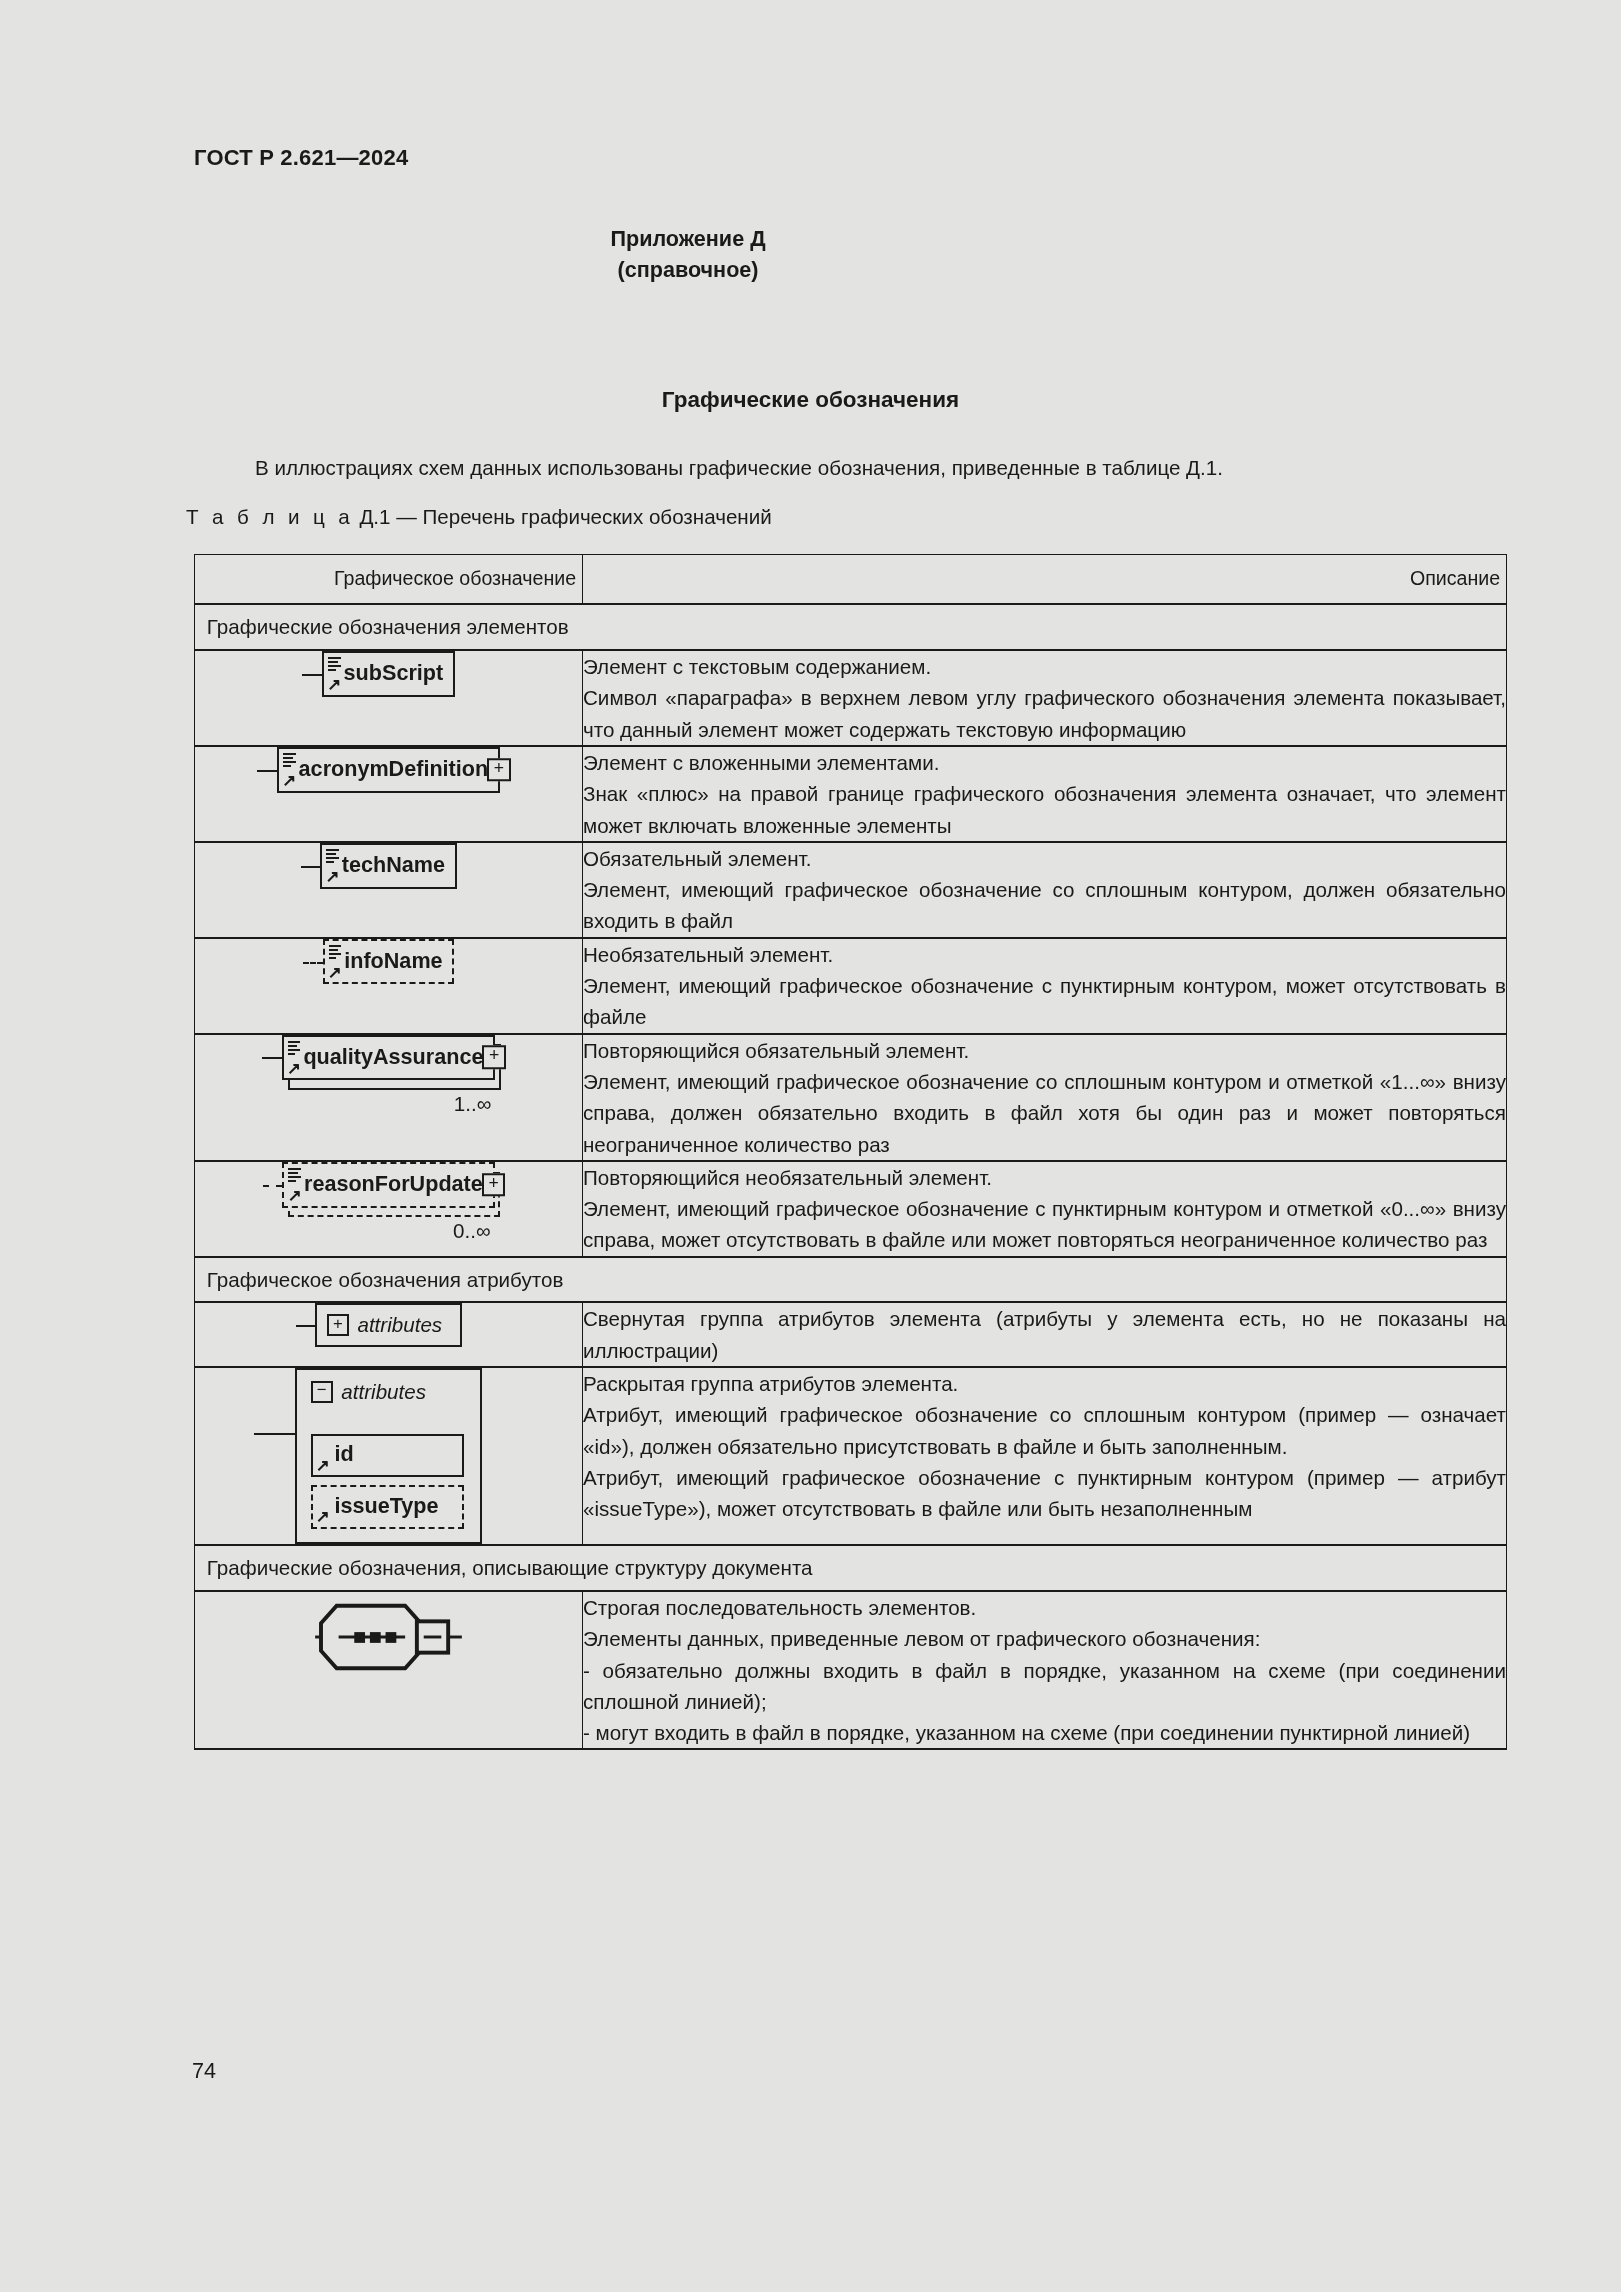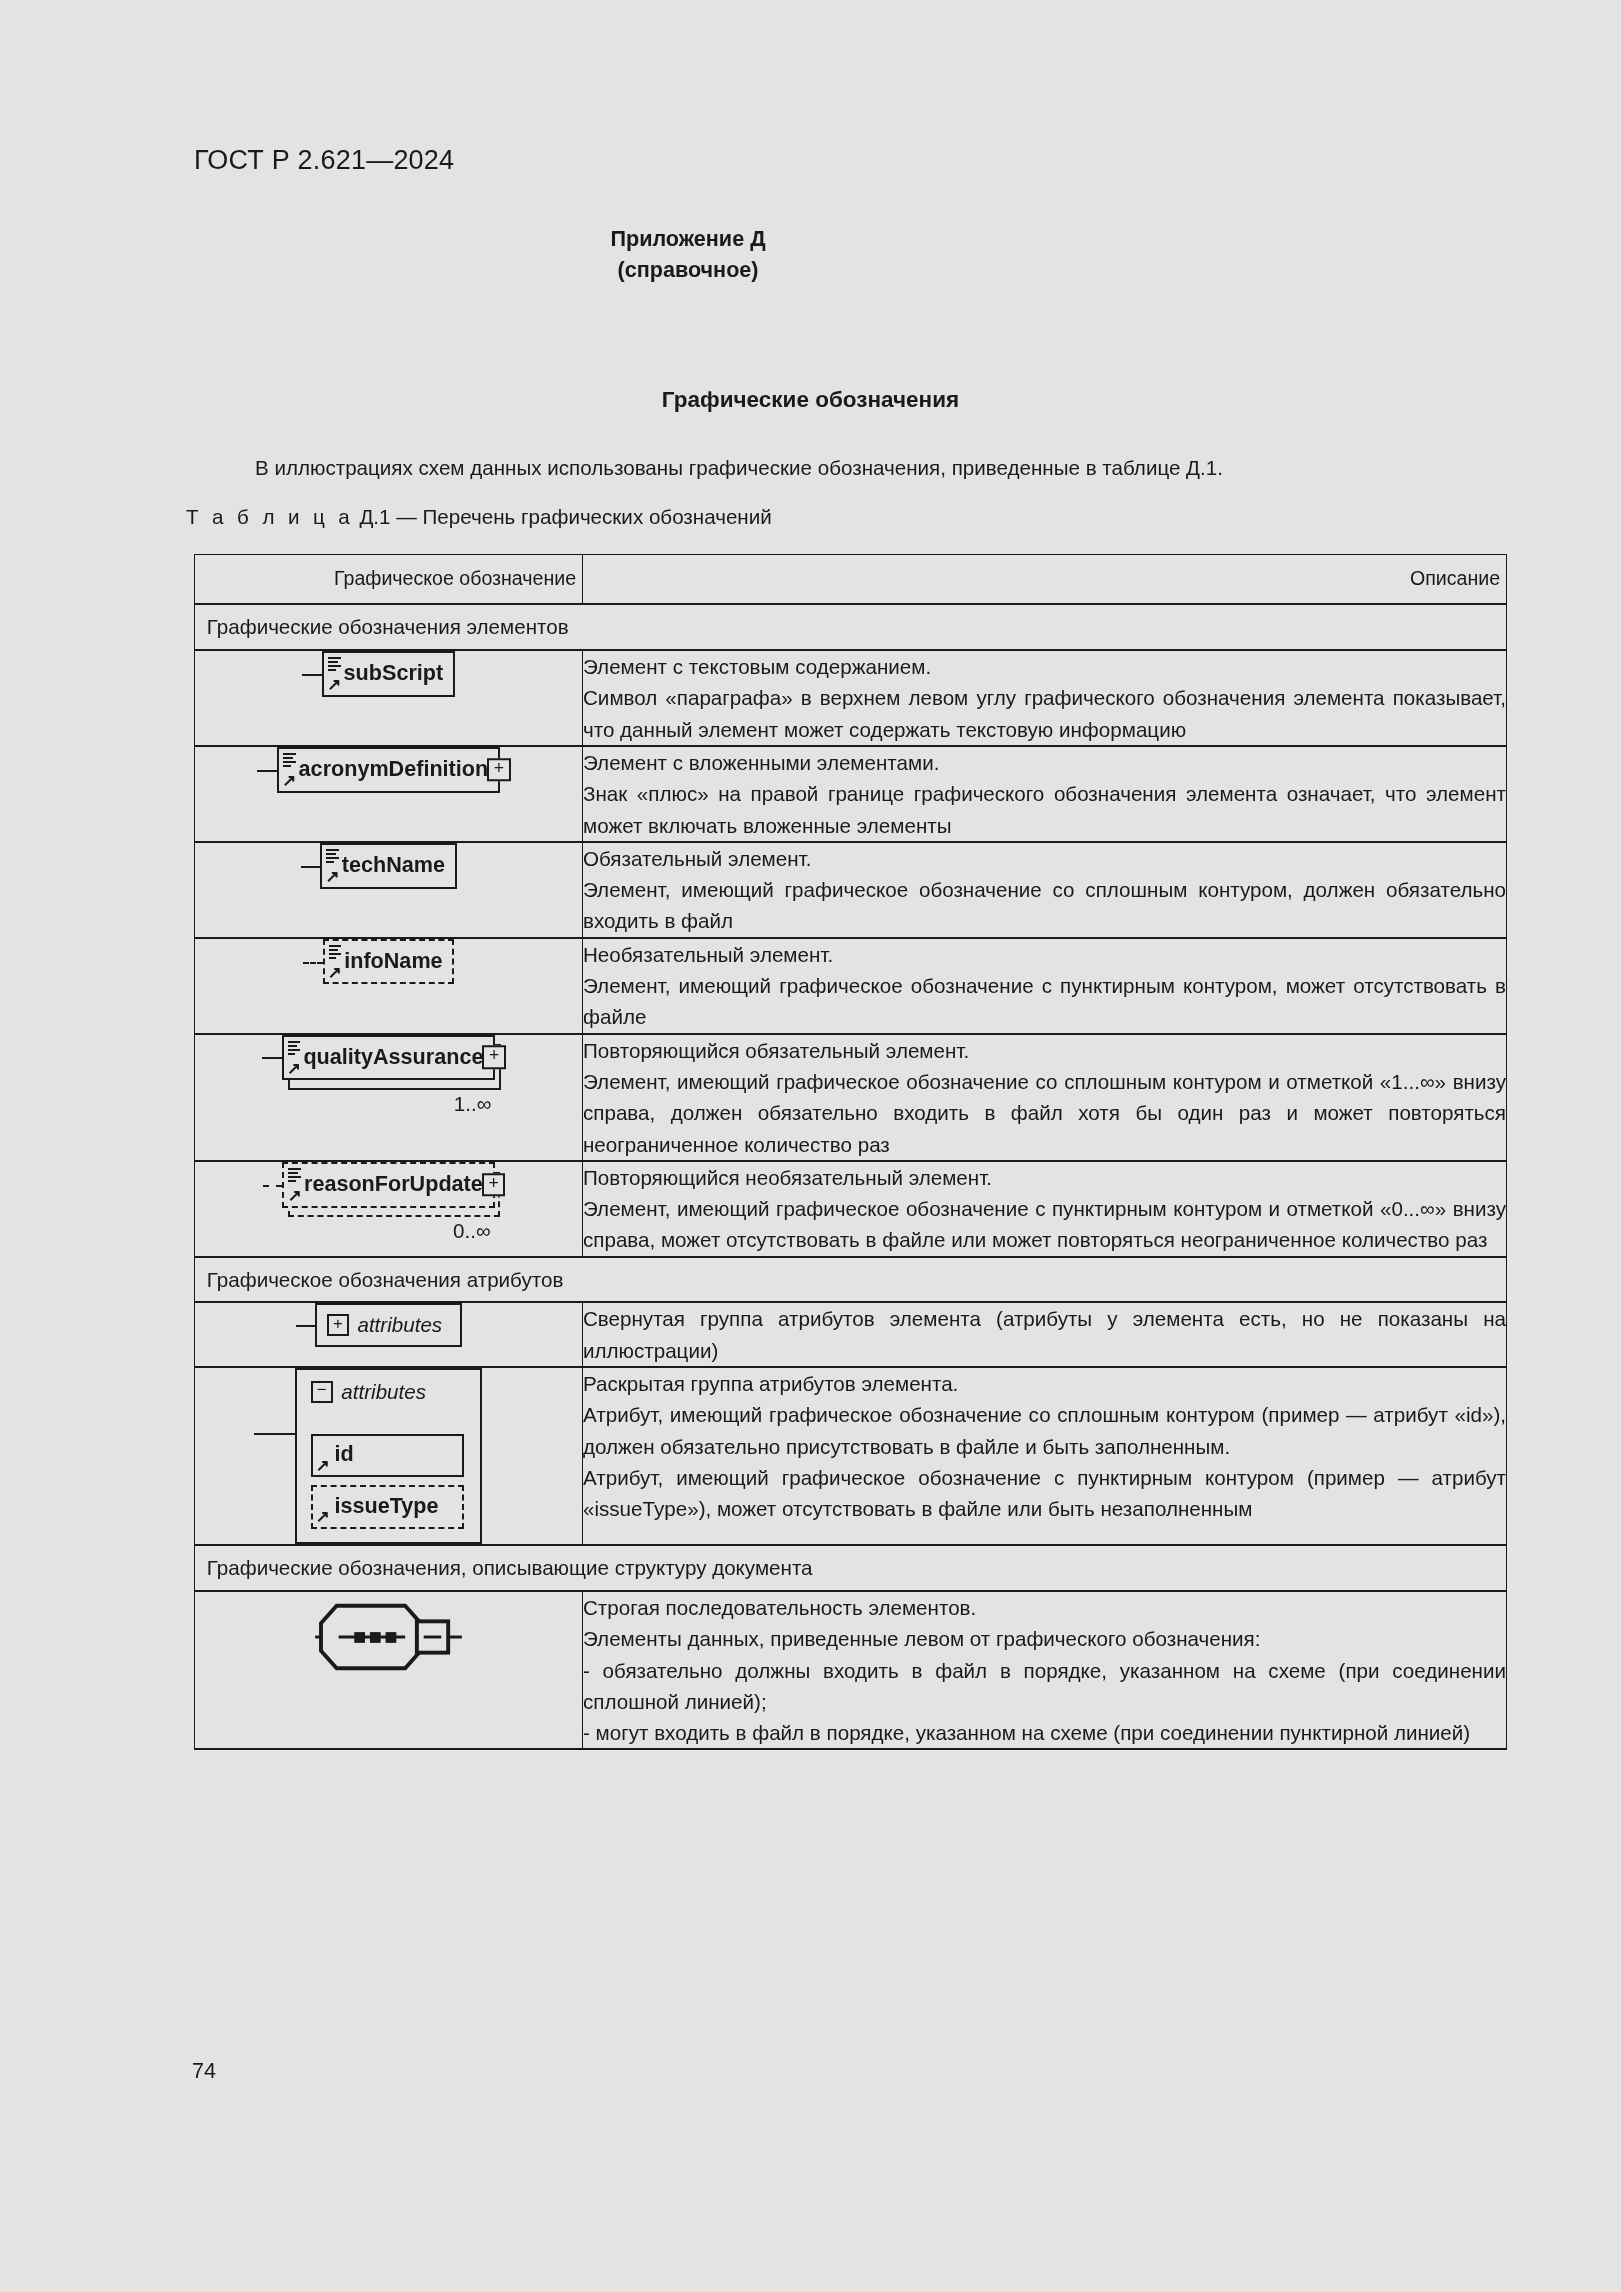--- a/index.html
+++ b/index.html
@@ -15,22 +15,22 @@
     font-family: "Liberation Sans", sans-serif;
     color: #1a1a18;
     overflow: hidden;
   }
 
   
   .gost-header {
     position: absolute;
     left: 194px;
     top: 145px;
-    font-size: 27px;
-    font-weight: normal;
+    font-size: 22px;
+    font-weight: bold;
     letter-spacing: 0.2px;
   }
   .appendix-block {
     position: absolute;
     left: 0;
     top: 223px;
     width: 1376px;
     text-align: center;
     font-size: 21.6px;
     font-weight: bold;
@@ -466,21 +466,21 @@
                   <span>attributes</span>
                 </span><span class="ag-items"><div class="attr-item">
                     <span class="glyph-arrow">↗</span>
                     <span>id</span>
                   </div><div class="attr-item dash">
                     <span class="glyph-arrow">↗</span>
                     <span>issueType</span>
                   </div></span></span></span></td>
           <td class="cell-desc just-all">
             <p>Раскрытая группа атрибутов элемента.</p>
-            <p>Атрибут, имеющий графическое обозначение со сплошным контуром (пример — атрибут «id»), должен обязательно присутствовать в файле и быть заполненным.</p>
+            <p>Атрибут, имеющий графическое обозначение со сплошным контуром (пример — означает «id»), должен обязательно присутствовать в файле и быть заполненным.</p>
             <p>Атрибут, имеющий графическое обозначение с пунктирным контуром (пример — атрибут «issueType»), может отсутствовать в файле или быть незаполненным</p>
           </td>
         </tr>
         <tr class="grouprow">
           <td colspan="2">Графические обозначения, описывающие структуру документа</td>
         </tr>
         <tr class="datarow">
           <td class="cell-sym"><span class="seqwrap"><svg width="147" height="90" viewBox="0 0 150 92">
                 <polygon points="22,14 92,14 108,32 108,60 92,78 22,78 6,60 6,32" fill="#e3e3e1" stroke="#1a1a18" stroke-width="4"></polygon>
                 <line x1="0" y1="46" x2="6" y2="46" stroke="#1a1a18" stroke-width="3"></line>

